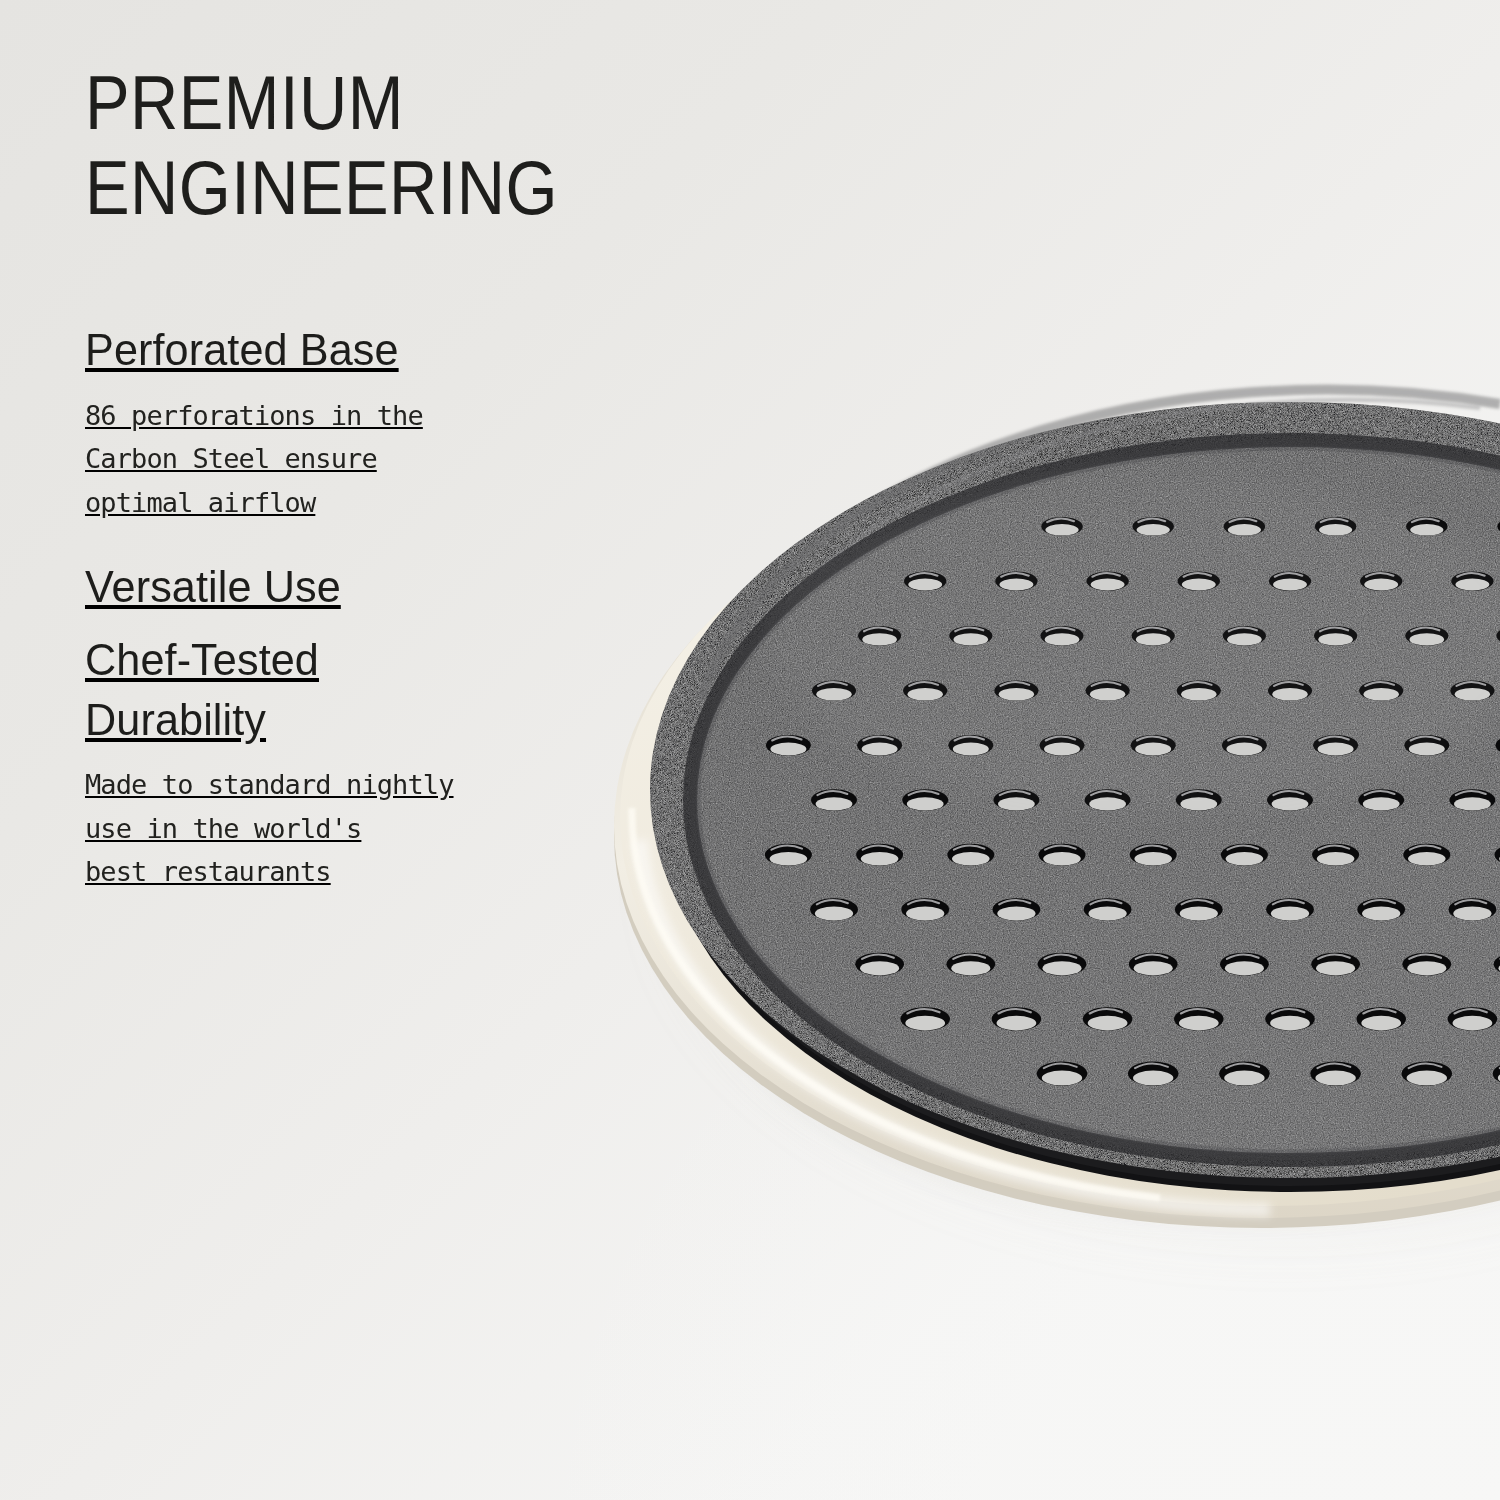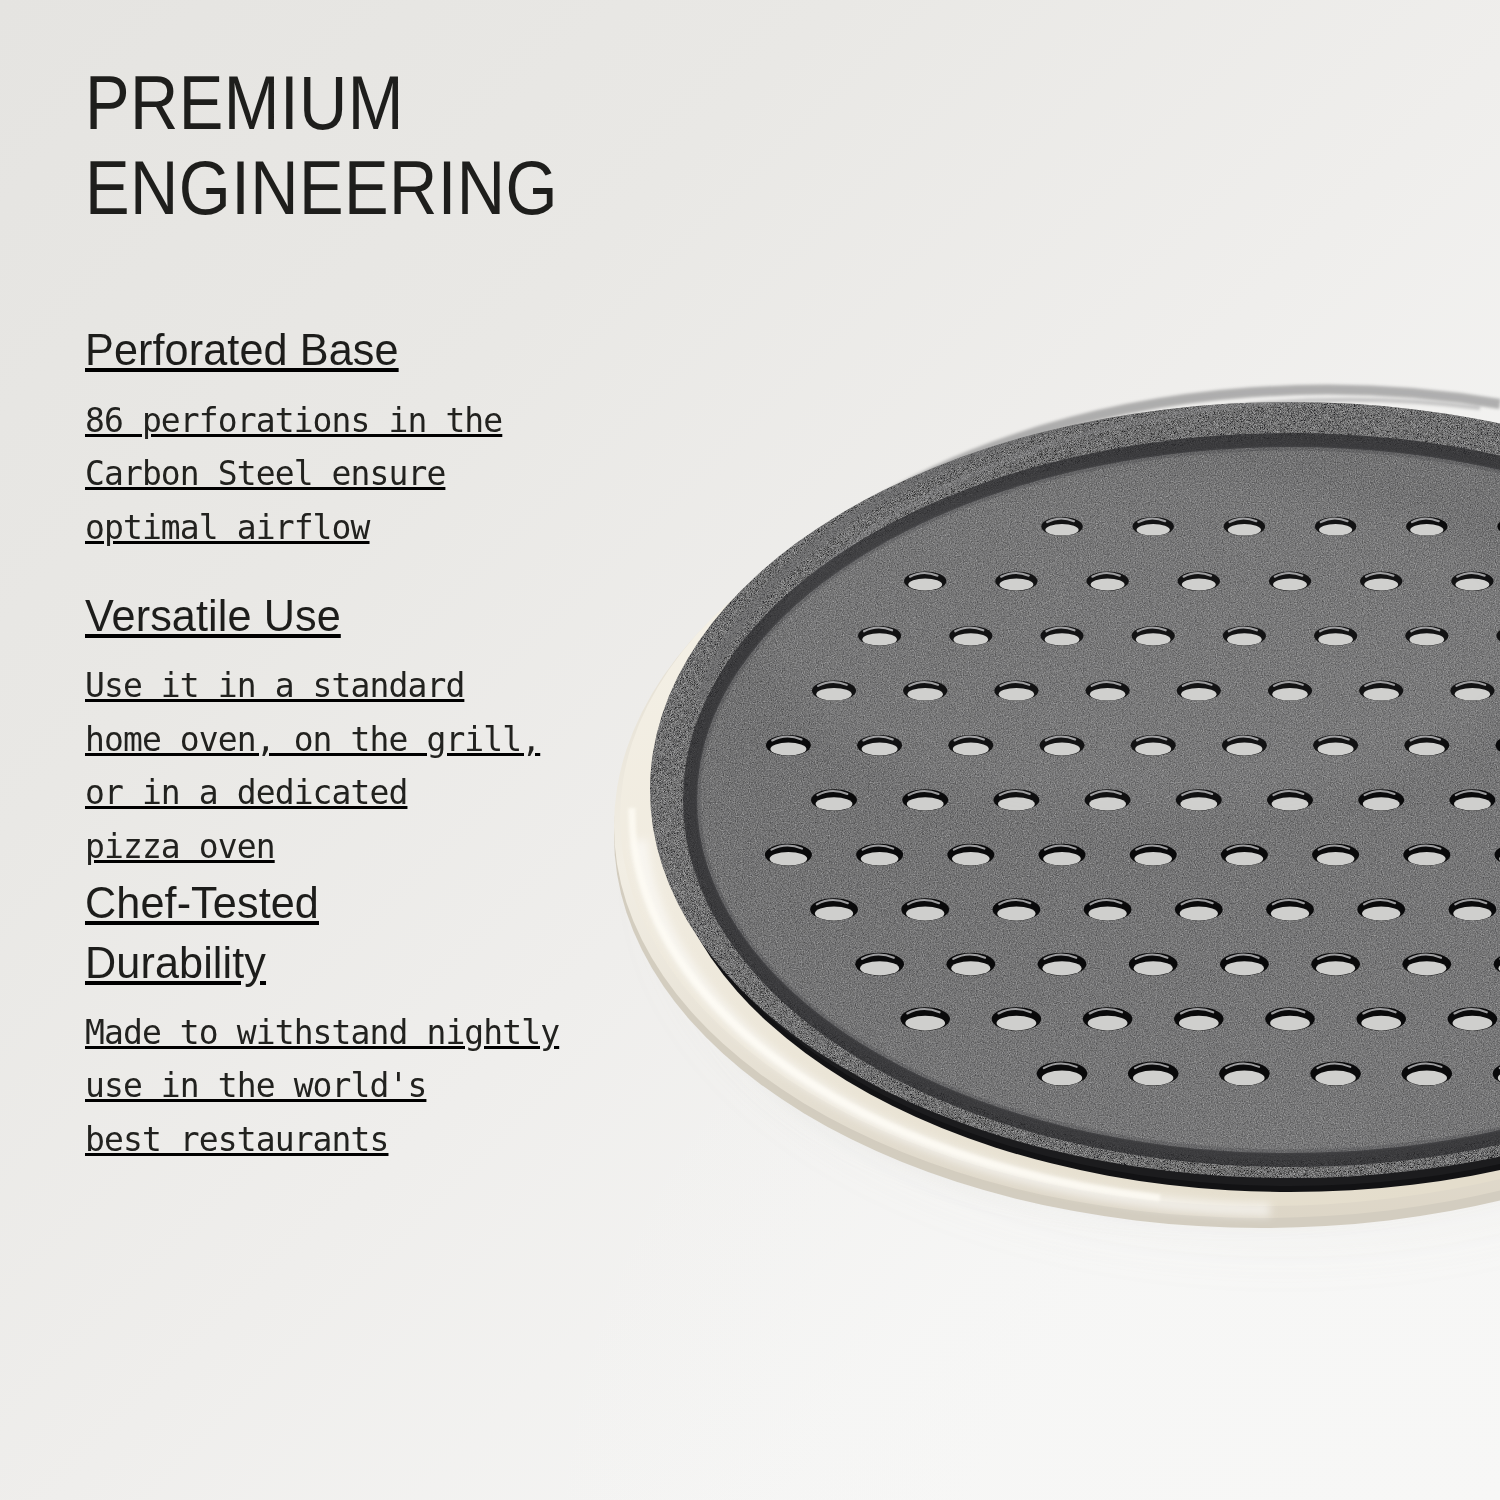--- a/index.html
+++ b/index.html
@@ -61,21 +61,21 @@
     color: #1d1d1b;
     letter-spacing: 0.1px;
     white-space: pre-line;
     margin: 0 0 14px 0;
     transform: scaleX(0.96);
     transform-origin: left top;
   }
 
   .feature-body {
     font-family: "DejaVu Sans Mono", "Liberation Mono", monospace;
-    font-size: 33px;
+    font-size: 27px;
     line-height: 1.62;
     font-weight: 400;
     color: #22221f;
     letter-spacing: -0.9px;
     white-space: pre-line;
     margin: 0;
   }
 
   
 
@@ -725,29 +725,25 @@
 
     <div class="feature" id="feature-0">
       <h2 class="feature-title">Perforated Base</h2>
       <p class="feature-body">86 perforations in the
 Carbon Steel ensure
 optimal airflow</p>
     </div>
 
     <div class="feature" id="feature-1">
       <h2 class="feature-title">Versatile Use</h2>
-      <p class="feature-body">Use it in a standard
-home oven, on the grill,
-or in a dedicated
-pizza oven</p>
     </div>
 
     <div class="feature" id="feature-2">
       <h2 class="feature-title">Chef-Tested
 Durability</h2>
-      <p class="feature-body">Made to withstand nightly
+      <p class="feature-body">Made to standard nightly
 use in the world's
 best restaurants</p>
     </div>
 
   </div>
 
 </div>
 
 </body></html>

